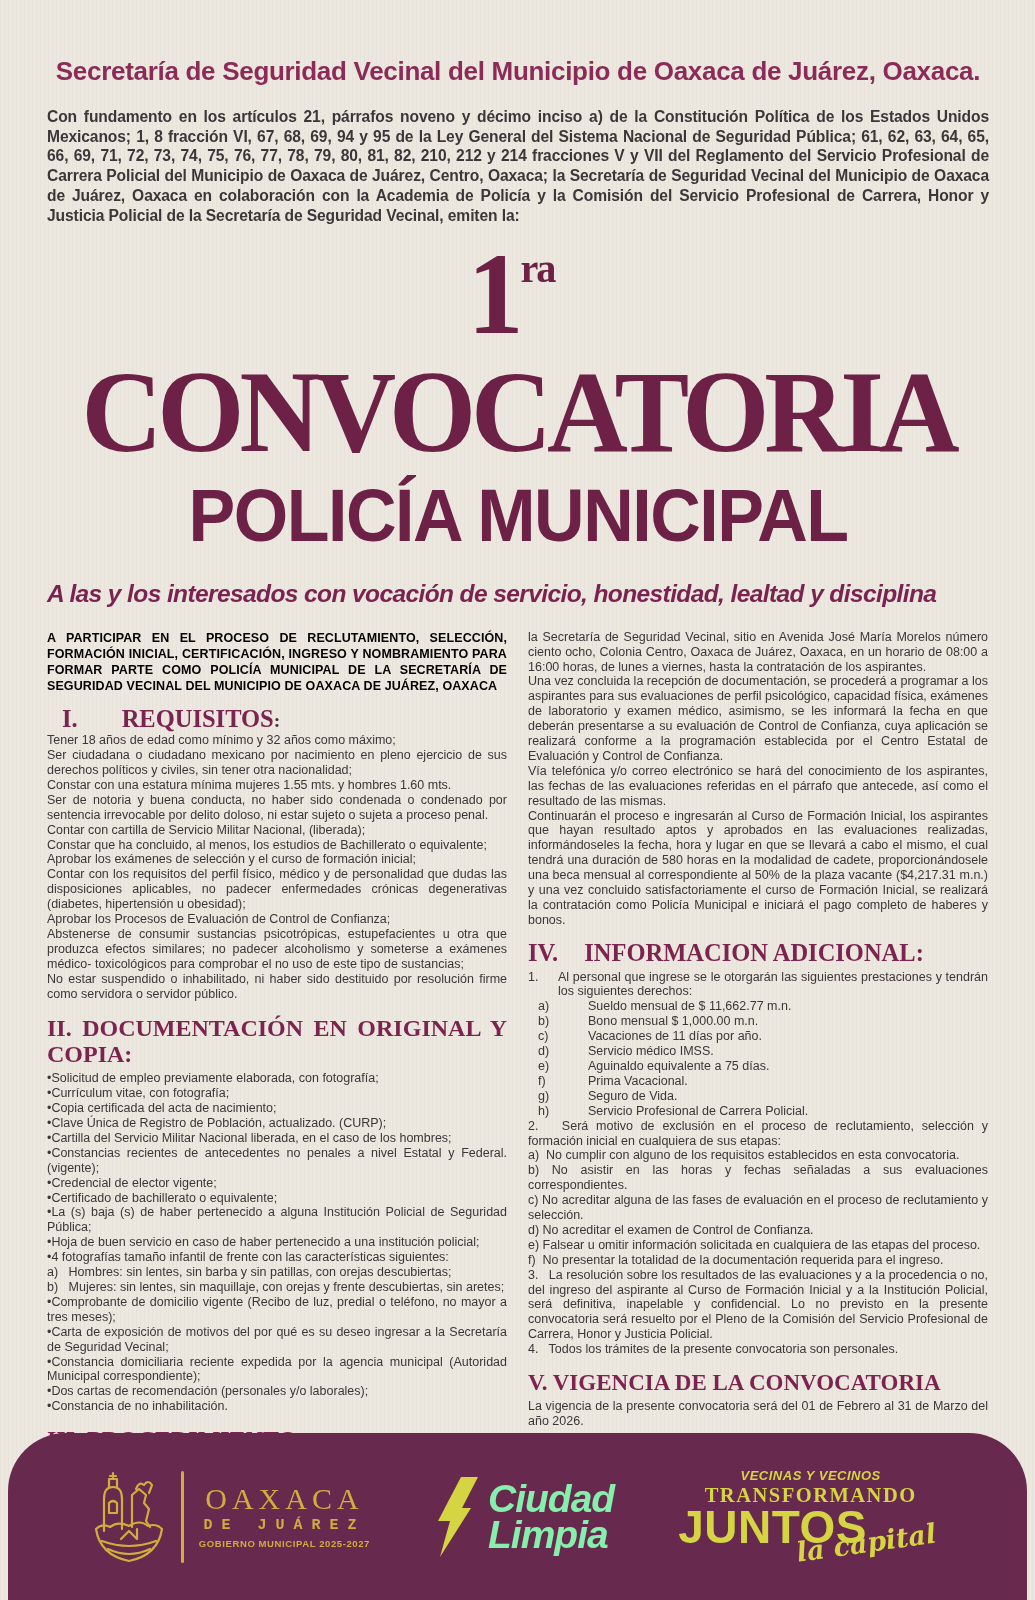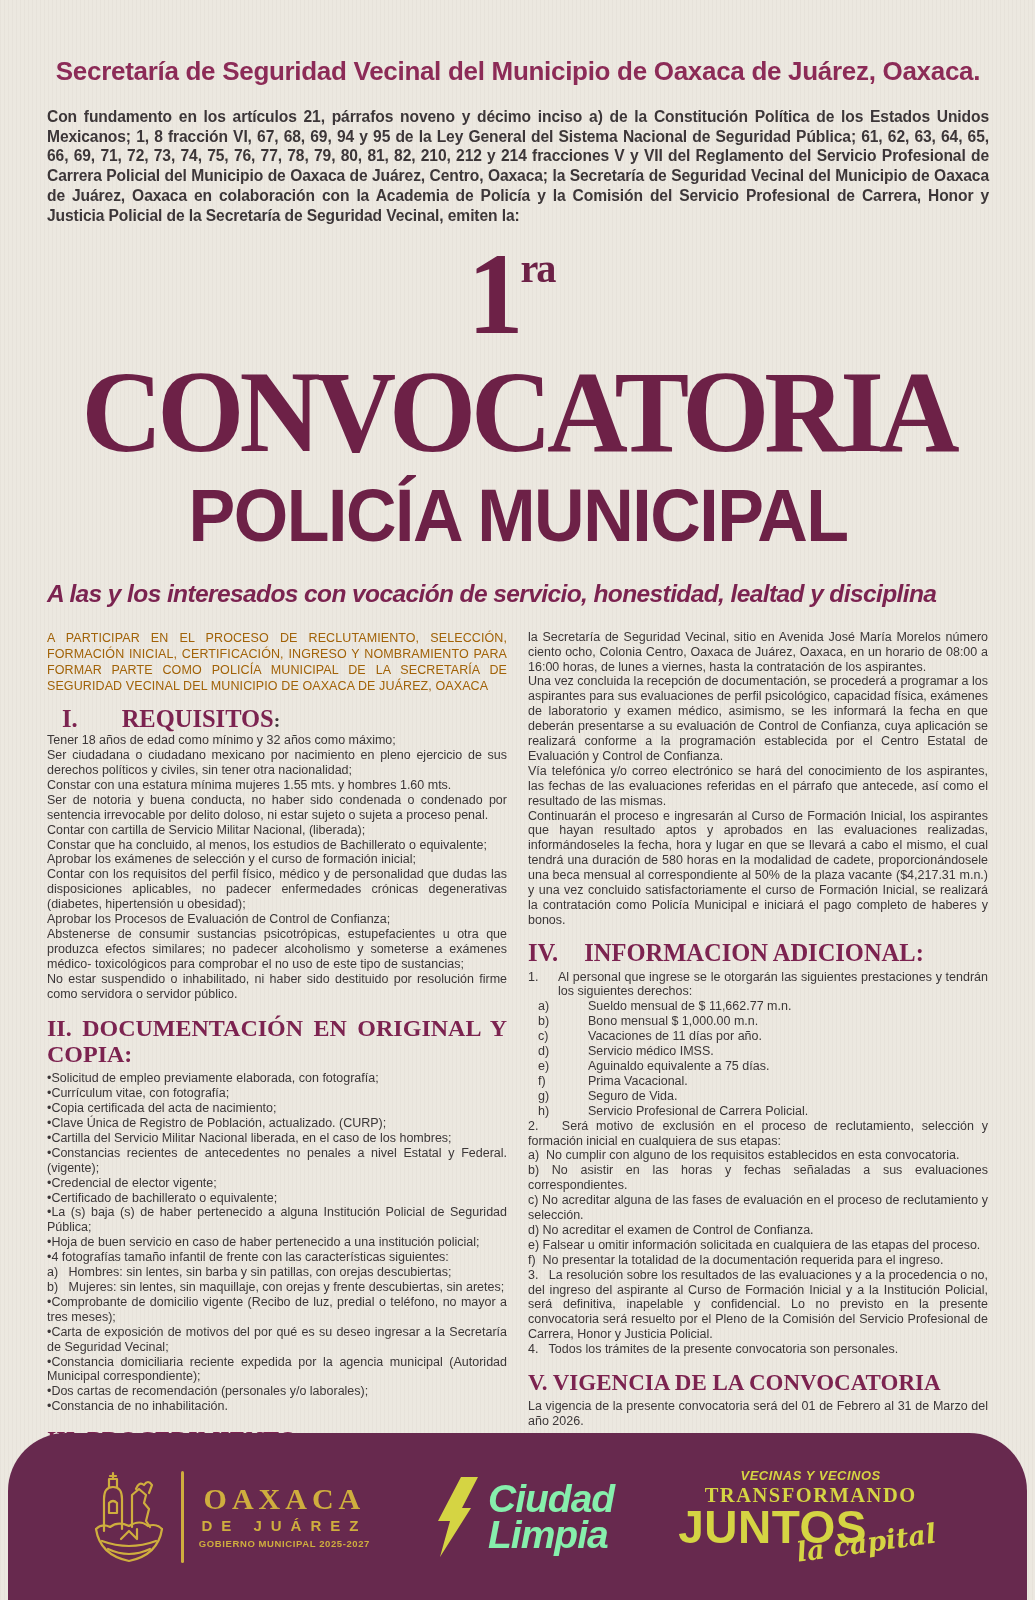--- a/index.html
+++ b/index.html
@@ -29,21 +29,21 @@
       letter-spacing:-2px;margin:0 14px 0 2px;}
   .t2{font-weight:bold;font-size:70px;letter-spacing:-1.5px;margin-top:8px;
       color:#6d2147;transform:scaleY(1.05);}
   .tagline{
     margin-top:24px;text-align:left;font-style:italic;font-weight:bold;
     font-size:24.5px;color:#7b2350;letter-spacing:-0.6px;
   }
 
   .columns{display:flex;gap:21px;margin-top:22px;height:952px;overflow:hidden;}
   .col{width:460px;font-size:12.5px;line-height:14.9px;color:#3b3637;text-align:justify;}
-  .lead{color:#a16207;line-height:16.2px;letter-spacing:0.1px;}
+  .lead{color:#000000;line-height:16.2px;letter-spacing:0.1px;font-weight:bold;}
   .para{margin:0;}
 
   .h{font-family:"Liberation Serif",serif;font-weight:bold;color:#7c2350;}
   .h1{font-size:24.5px;margin:11px 15px 2px;line-height:1.05;}
   .h1 .hnum{margin-right:44px;}
   .h1 .hcolon{color:#3b3637;font-size:0.8em;}
   .h2{font-size:24px;margin:13px 0 3px;line-height:1.12;text-align:justify;}
   .h3{font-size:24px;margin:13px 0 3px;line-height:1.05;}
   .h4{font-size:24.5px;margin:12px 0 4px;line-height:1.05;}
   .h4 .hnum{margin-right:26px;}
@@ -61,22 +61,22 @@
   
   .footer{
     position:absolute;left:8px;right:8px;bottom:0;height:167px;
     background:#67294e;border-radius:58px 58px 0 0;
     display:flex;align-items:center;justify-content:center;gap:64px;
   }
   .lg{display:flex;align-items:center;}
   .g1{gap:15px;color:#cfae3e;}
   .g1 .divider{width:3px;height:92px;background:#cfae3e;border-radius:2px;}
   .oax-text{text-align:center;}
-  .oax1{font-family:"Liberation Serif",serif;font-weight:bold;font-size:30px;letter-spacing:5px;line-height:1;}
-  .oax2{font-family:Liberation Sans, sans-serif;font-weight:bold;font-size:15px;letter-spacing:9px;margin-top:4px;line-height:1;}
+  .oax1{font-family:"Liberation Serif",serif;font-weight:normal;font-size:30px;letter-spacing:5px;line-height:1;}
+  .oax2{font-family:Liberation Mono, monospace;font-weight:bold;font-size:15px;letter-spacing:9px;margin-top:4px;line-height:1;}
   .oax3{font-size:9.5px;letter-spacing:0.6px;margin-top:6px;line-height:1;font-weight:bold;}
   .g2{gap:10px;color:#86efac;}
   .cl-text{font-weight:bold;font-style:italic;font-size:39px;line-height:0.92;letter-spacing:-1px;}
   .g3{display:block;color:#d5d443;width:265px;}
   .vec{font-style:italic;font-weight:bold;font-size:13px;letter-spacing:0.5px;text-align:center;line-height:1;}
   .trans{font-family:"Liberation Serif",serif;font-weight:bold;font-size:20.5px;letter-spacing:1.5px;text-align:center;margin-top:3px;line-height:1;}
   .juntos{font-weight:bold;font-size:46px;line-height:0.88;text-align:left;margin-top:2px;letter-spacing:0.5px;}
   .lacap{font-family:"DejaVu Serif",serif;font-style:italic;font-weight:bold;font-size:27px;
          transform:rotate(-8deg);margin-top:-10px;text-align:right;padding-right:6px;line-height:1;}
 </style>

